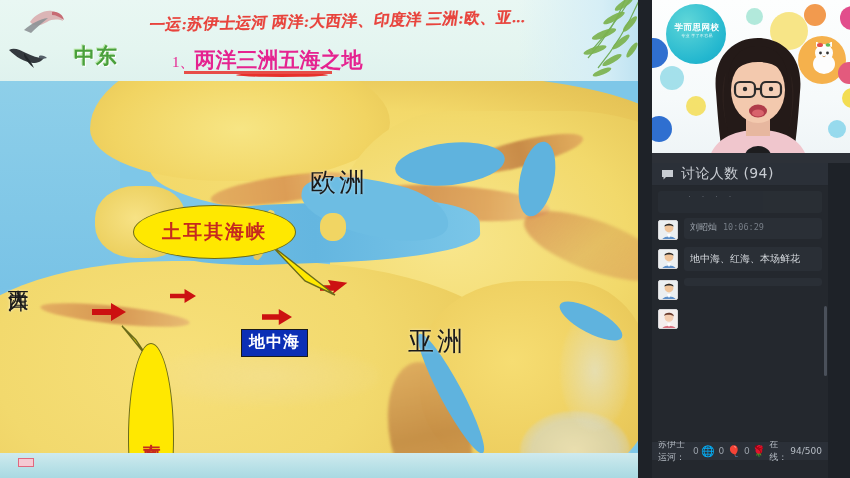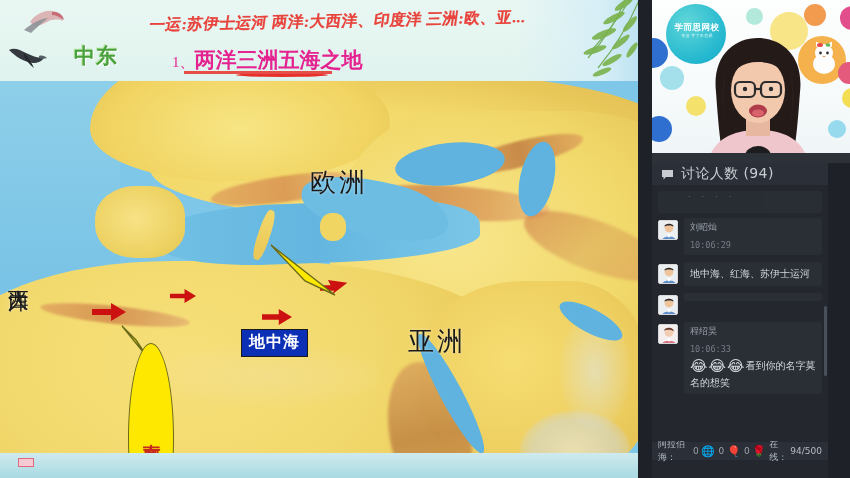--- a/index.html
+++ b/index.html
@@ -322,21 +322,21 @@
   }
   .avatar{
     width:20px; height:20px; flex:0 0 20px; border-radius:2px;
     background:#e9e9ea; position:relative; overflow:hidden; margin-top:2px;
     border:1px solid #d8d8da;
   }
   .avatar svg{ display:block; }
   .msg-body{
     flex:1; background:#2a2f36; border-radius:3px; padding:3px 6px 5px 6px;
   }
-  .msg-meta{ display:flex; gap:6px; align-items:baseline;flex-direction:column; }
+  .msg-meta{ display:flex; gap:6px; align-items:baseline; }
   .msg-user{ color:#9aa1aa; font-size:9px; font-family:"DejaVu Sans",sans-serif; }
   .msg-time{ color:#767d86; font-size:8.5px; font-family:"DejaVu Sans Mono",monospace; }
   .msg-text{ color:#d4d8dd; font-size:10px; margin-top:2px;
              font-family:"DejaVu Sans",sans-serif; line-height:1.35; }
   .msg-text .emo{ font-size:15px; vertical-align:-2px; letter-spacing:1px; }
   .chat-scrollbar{
     position:absolute; right:1px; top:120px; width:3px; height:70px;
     background:#4a505a; border-radius:2px;
   }
   
@@ -451,20 +451,23 @@
       </div>
       <div class="arrow a4">
         <svg width="30" height="20" viewBox="0 0 34 22">
           <path d="M0 14 L16 14 L13 19 L31 5 L9 2 L12 8 L0 8 Z" fill="#cc1111"></path>
         </svg>
       </div>
 
       <svg class="callout-turk-tail" viewBox="0 0 80 62">
         <path d="M6 4 L70 54 L40 40 Z" fill="#ffe800" stroke="#6b6b1a" stroke-width="1.4"></path>
       </svg>
+      <div class="callout-turk">
+        <span>土耳其海峡</span>
+      </div>
 
       <svg class="callout-gib-tail" viewBox="0 0 40 36">
         <path d="M4 2 L30 34 L18 16 Z" fill="#ffe800" stroke="#6b6b1a" stroke-width="1.4"></path>
       </svg>
       <div class="callout-gib">
         <span>直布罗陀海峡</span>
       </div>
 
       <div class="lbl lbl-asia">亚洲</div>
       <div class="lbl lbl-europe">欧洲</div>
@@ -575,21 +578,21 @@
         <div class="avatar">
           <svg width="20" height="20" viewBox="0 0 20 20">
             <rect width="20" height="20" fill="#eceff1"></rect>
             <circle cx="10" cy="7" r="4.4" fill="#f0c49a"></circle>
             <path d="M5.4 5.6 C5.4 1.8 14.6 1.8 14.6 5.6 C13 4 7 4 5.4 5.6 Z" fill="#2b2b2b"></path>
             <path d="M2.5 20 C3.2 14 16.8 14 17.5 20 Z" fill="#5c8fc9"></path>
             <path d="M8 13.6 L10 17 L12 13.6 L10 12.8 Z" fill="#ffffff"></path>
           </svg>
         </div>
         <div class="msg-body">
-          <div class="msg-text">地中海、红海、苏伊士运河</div>
+          <div class="msg-text">地中海、红海、本场鲜花</div>
         </div>
       </div>
 
       <div class="msg">
         <div class="avatar">
           <svg width="20" height="20" viewBox="0 0 20 20">
             <rect width="20" height="20" fill="#eceff1"></rect>
             <circle cx="10" cy="7" r="4.4" fill="#f0c49a"></circle>
             <path d="M5.4 5.6 C5.4 1.8 14.6 1.8 14.6 5.6 C13 4 7 4 5.4 5.6 Z" fill="#2b2b2b"></path>
             <path d="M2.5 20 C3.2 14 16.8 14 17.5 20 Z" fill="#5c8fc9"></path>
@@ -603,34 +606,27 @@
       <div class="msg">
         <div class="avatar">
           <svg width="20" height="20" viewBox="0 0 20 20">
             <rect width="20" height="20" fill="#f4eeee"></rect>
             <circle cx="10" cy="7.4" r="4.4" fill="#f3cdb2"></circle>
             <path d="M5.2 6 C5 1.6 15 1.6 14.8 6.4 C13.4 4.4 6.6 4.2 5.2 6 Z" fill="#6a3b2e"></path>
             <path d="M2.5 20 C3.2 14.2 16.8 14.2 17.5 20 Z" fill="#d8707f"></path>
             <path d="M8 13.8 L10 17 L12 13.8 L10 13 Z" fill="#ffffff"></path>
           </svg>
         </div>
-        <div class="msg-body">
-          <div class="msg-meta">
-            <span class="msg-user">程绍昊</span>
-            <span class="msg-time">10:06:33</span>
-          </div>
-          <div class="msg-text"><span class="emo">😂😂😂</span><span>看到你的名字莫名的想笑</span></div>
-        </div>
       </div>
 
       <div class="chat-scrollbar"></div>
     </div>
 
     <div class="status-bar">
-      <span>阿拉伯海：</span>
+      <span>苏伊士运河：</span>
       <span class="num">0</span>
       <span class="flower">🌐</span>
       <span class="num">0</span>
       <span class="flower">🎈</span>
       <span class="num">0</span>
       <span class="flower">🌹</span>
       <span class="status-online">
         <span>在线：</span>
         <span>94/500</span>
       </span>

